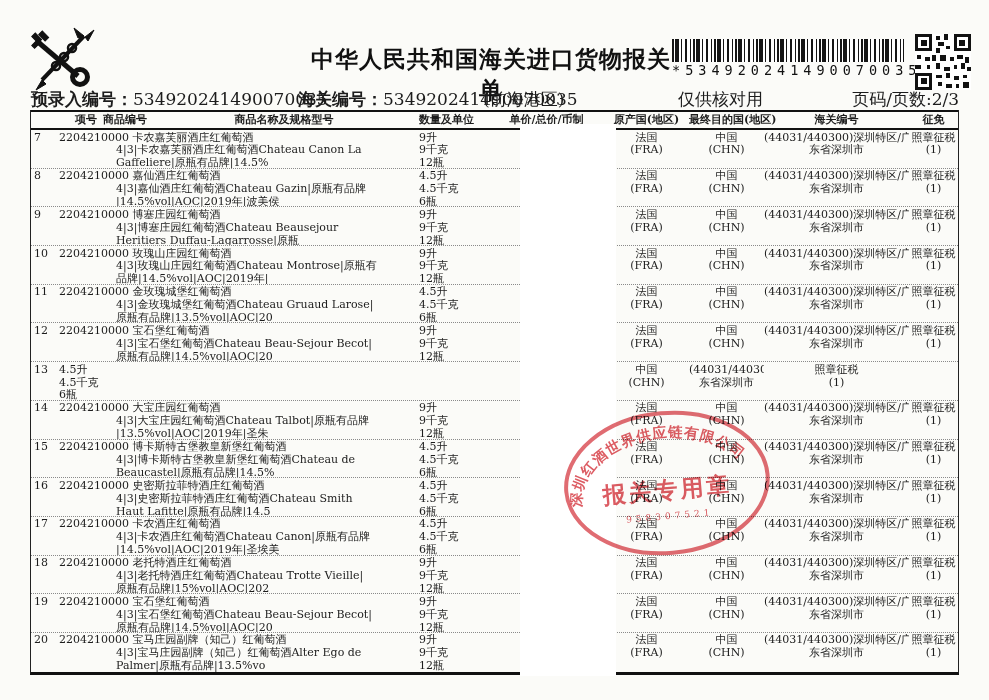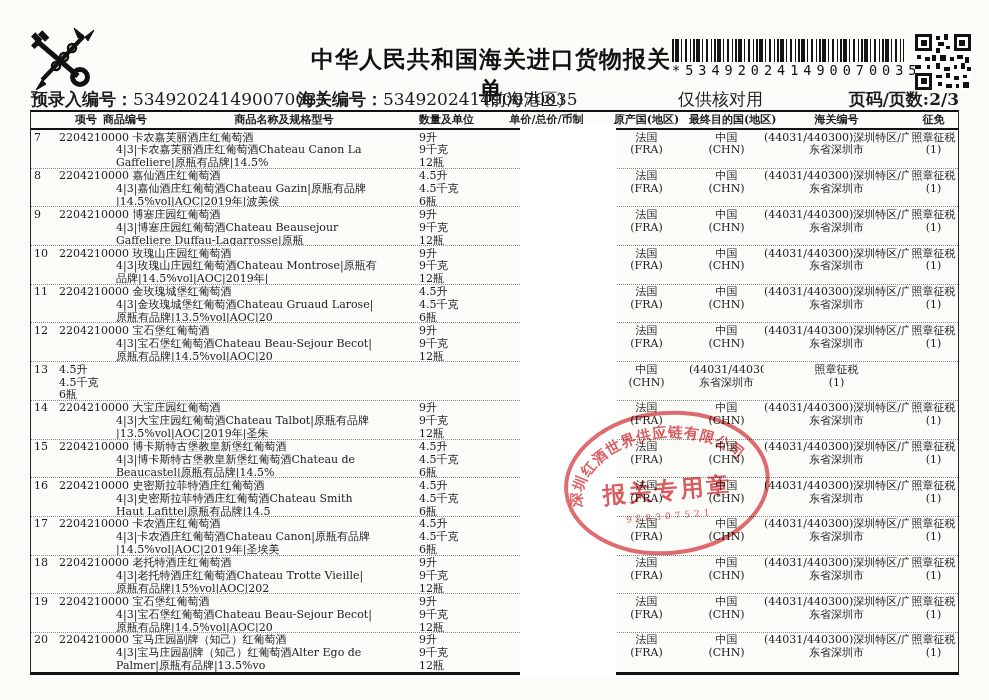--- a/index.html
+++ b/index.html
@@ -21,21 +21,21 @@
   .qr{position:absolute;left:912px;top:34px;width:62px;height:56px;}
 
   
   .info-row{position:absolute;left:0;top:88px;width:989px;height:16px;font-size:17px;}
   .info-item{position:absolute;white-space:nowrap;}
   .info-label{font-weight:bold;}
   .i-pre{left:31px;}
   .i-cus{left:298px;}
   .i-port{left:483px;}
   .i-note{left:678px;}
-  .i-page{right:30px;font-weight:bold;}
+  .i-page{right:30px;font-weight:normal;}
 
   
   .table{position:absolute;left:30px;top:110px;width:927px;
     border-left:1.5px solid #222;border-right:1.5px solid #222;border-bottom:3px solid #111;
     font-size:11px;line-height:12.9px;}
   .thead{display:grid;grid-template-columns:28px 105px 240px 85px 115px 85px 75px 145px 49px;
     border-top:2.5px solid #111;border-bottom:2px solid #111;
     font-weight:bold;height:16px;align-items:center;white-space:nowrap;}
   .thead .h{overflow:visible;}
   .h-left{padding-left:4px;text-align:left;margin-left:40px;}
@@ -215,21 +215,21 @@
             <div data-interactable="false">照章征税</div>
             <div data-interactable="false">(1)</div>
           </div>
   </div>
 
   <div class="trow" data-interactable="false">
     <div class="cell c-item" data-interactable="false">9</div>
     <div class="cell c-prod" data-interactable="false">
             <div class="pfirst" data-interactable="false">2204210000 博塞庄园红葡萄酒</div>
             <div class="pline" data-interactable="false">4|3|博塞庄园红葡萄酒Chateau Beausejour</div>
-            <div class="pline" data-interactable="false">Gaffeliere Duffau-Lagarrosse|原瓶</div>
+            <div class="pline" data-interactable="false">Heritiers Duffau-Lagarrosse|原瓶</div>
           </div>
     <div class="cell c-qty" data-interactable="false">
             <div data-interactable="false">9升</div>
             <div data-interactable="false">9千克</div>
             <div data-interactable="false">12瓶</div>
           </div>
     <div class="cell c-price" data-interactable="false"></div>
     <div class="cell c-center c-origin" data-interactable="false">
             <div data-interactable="false">法国</div>
             <div data-interactable="false">(FRA)</div>

